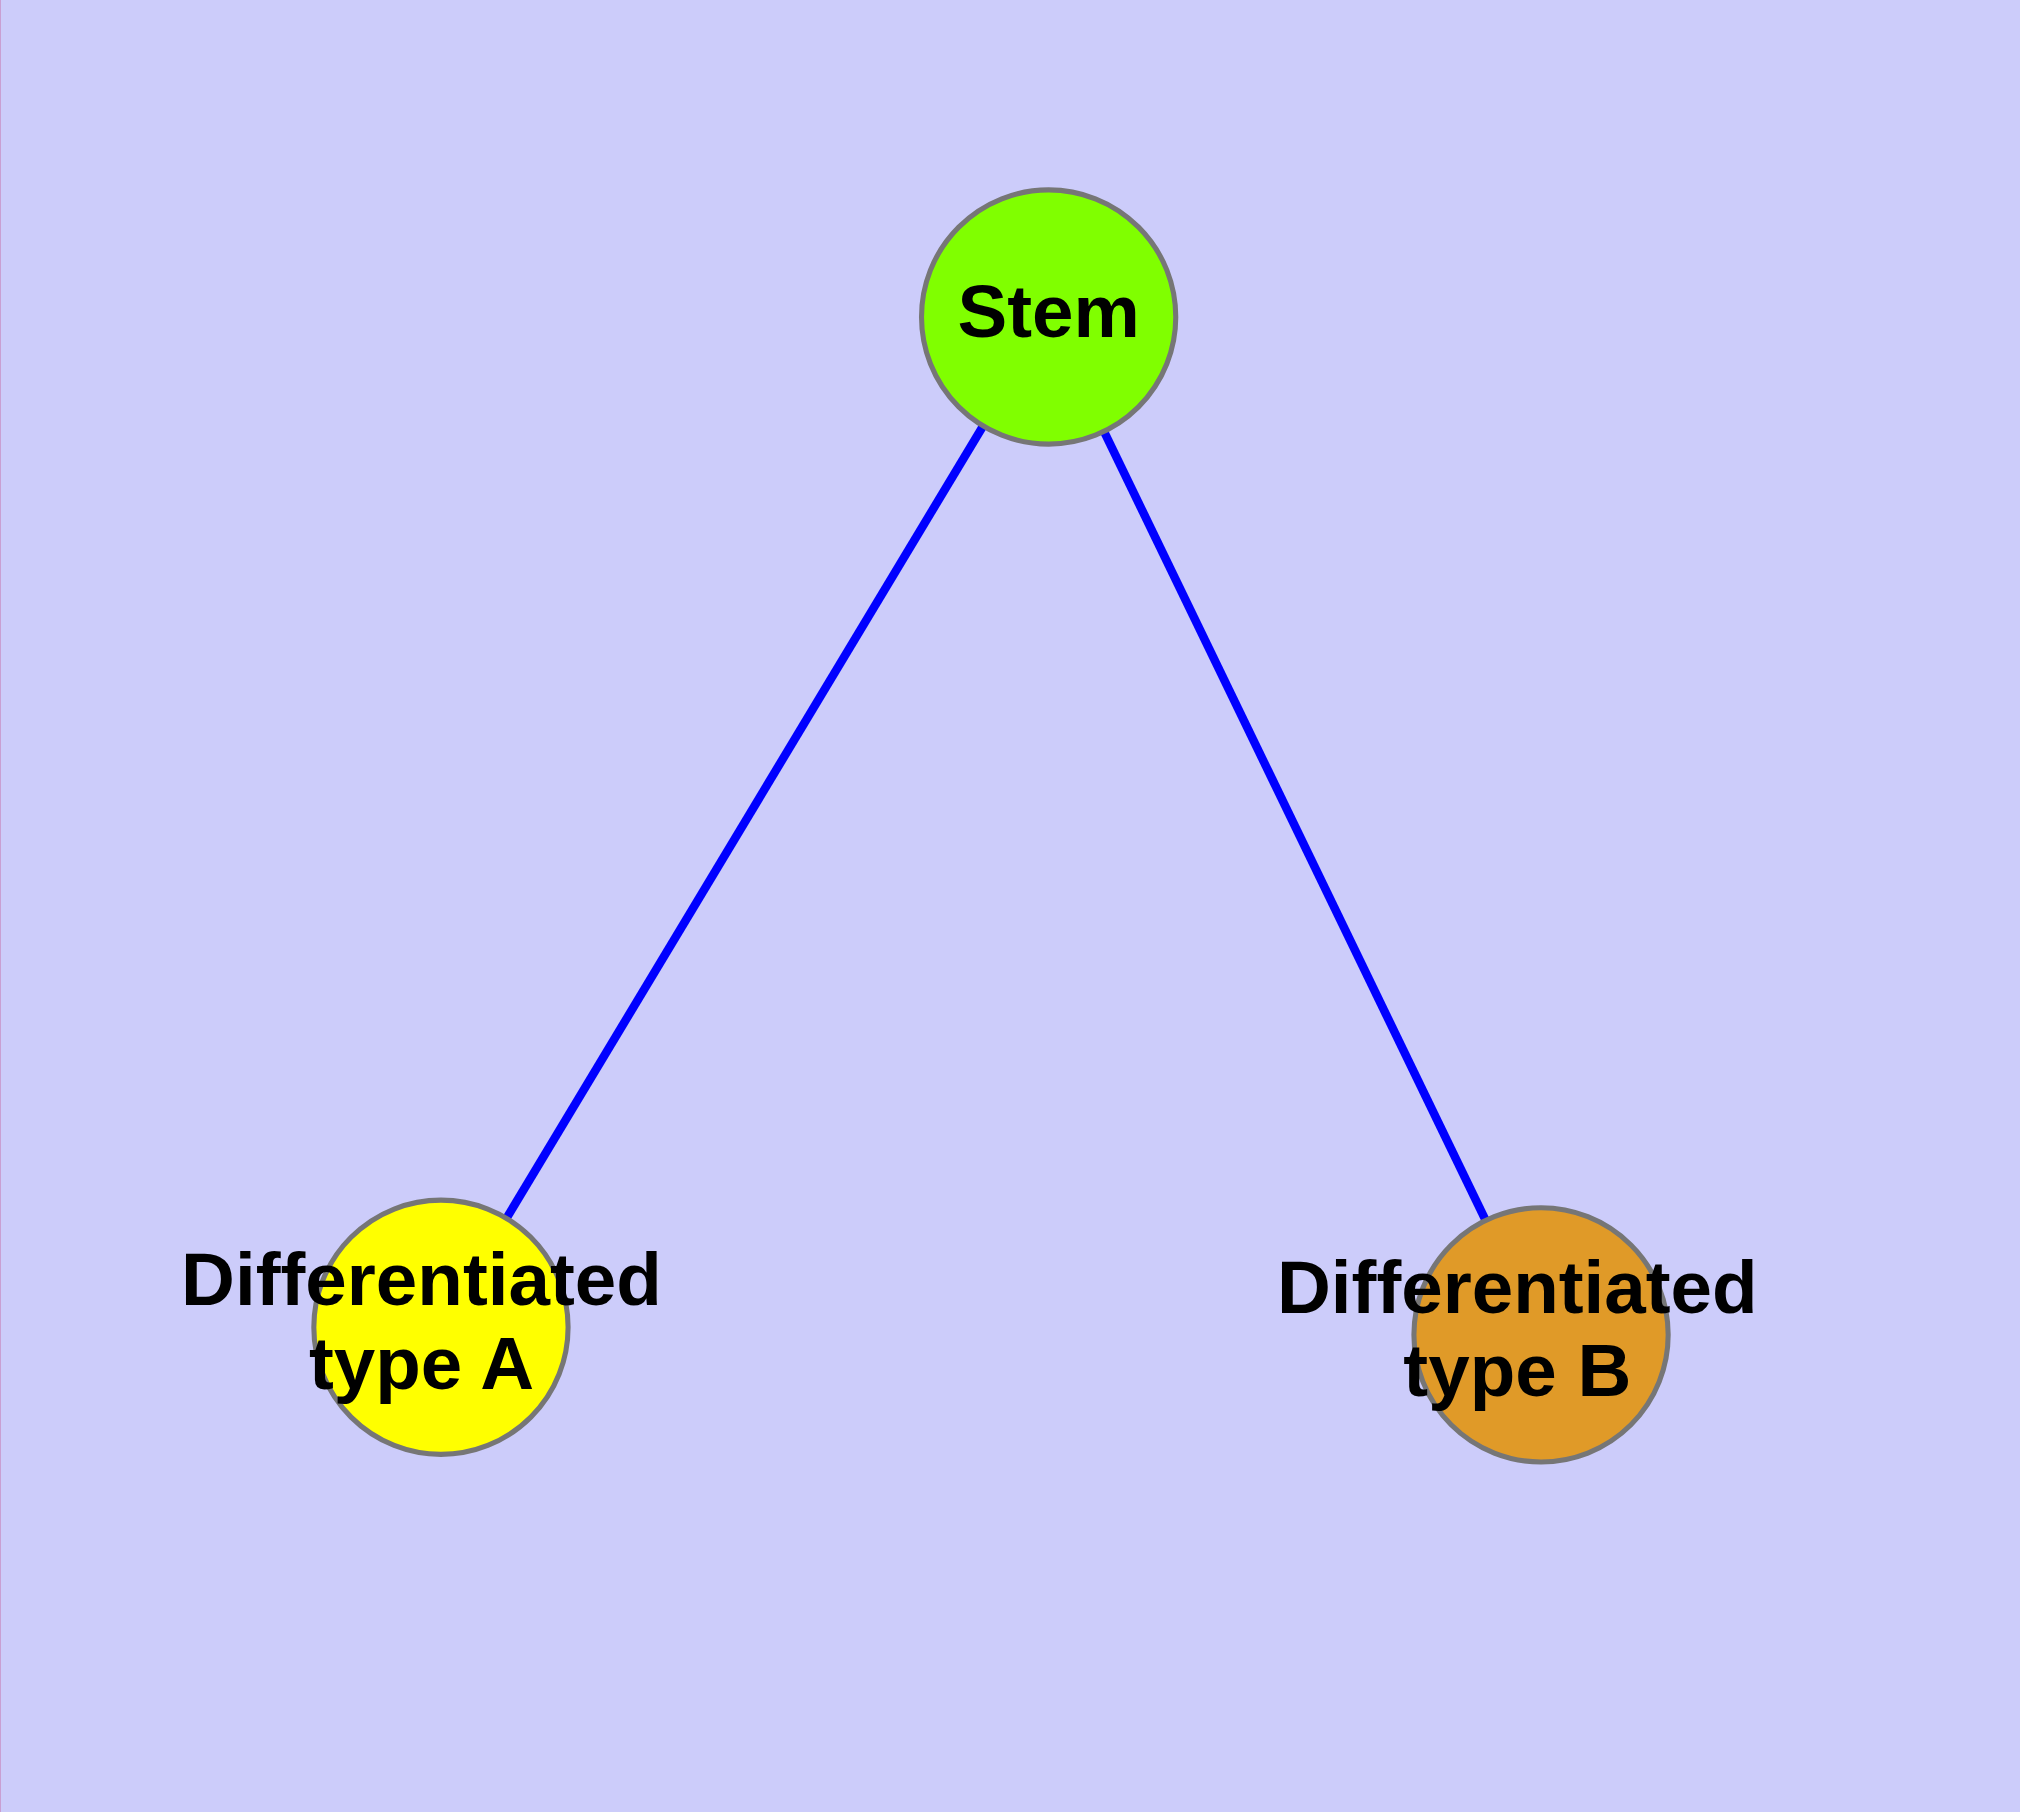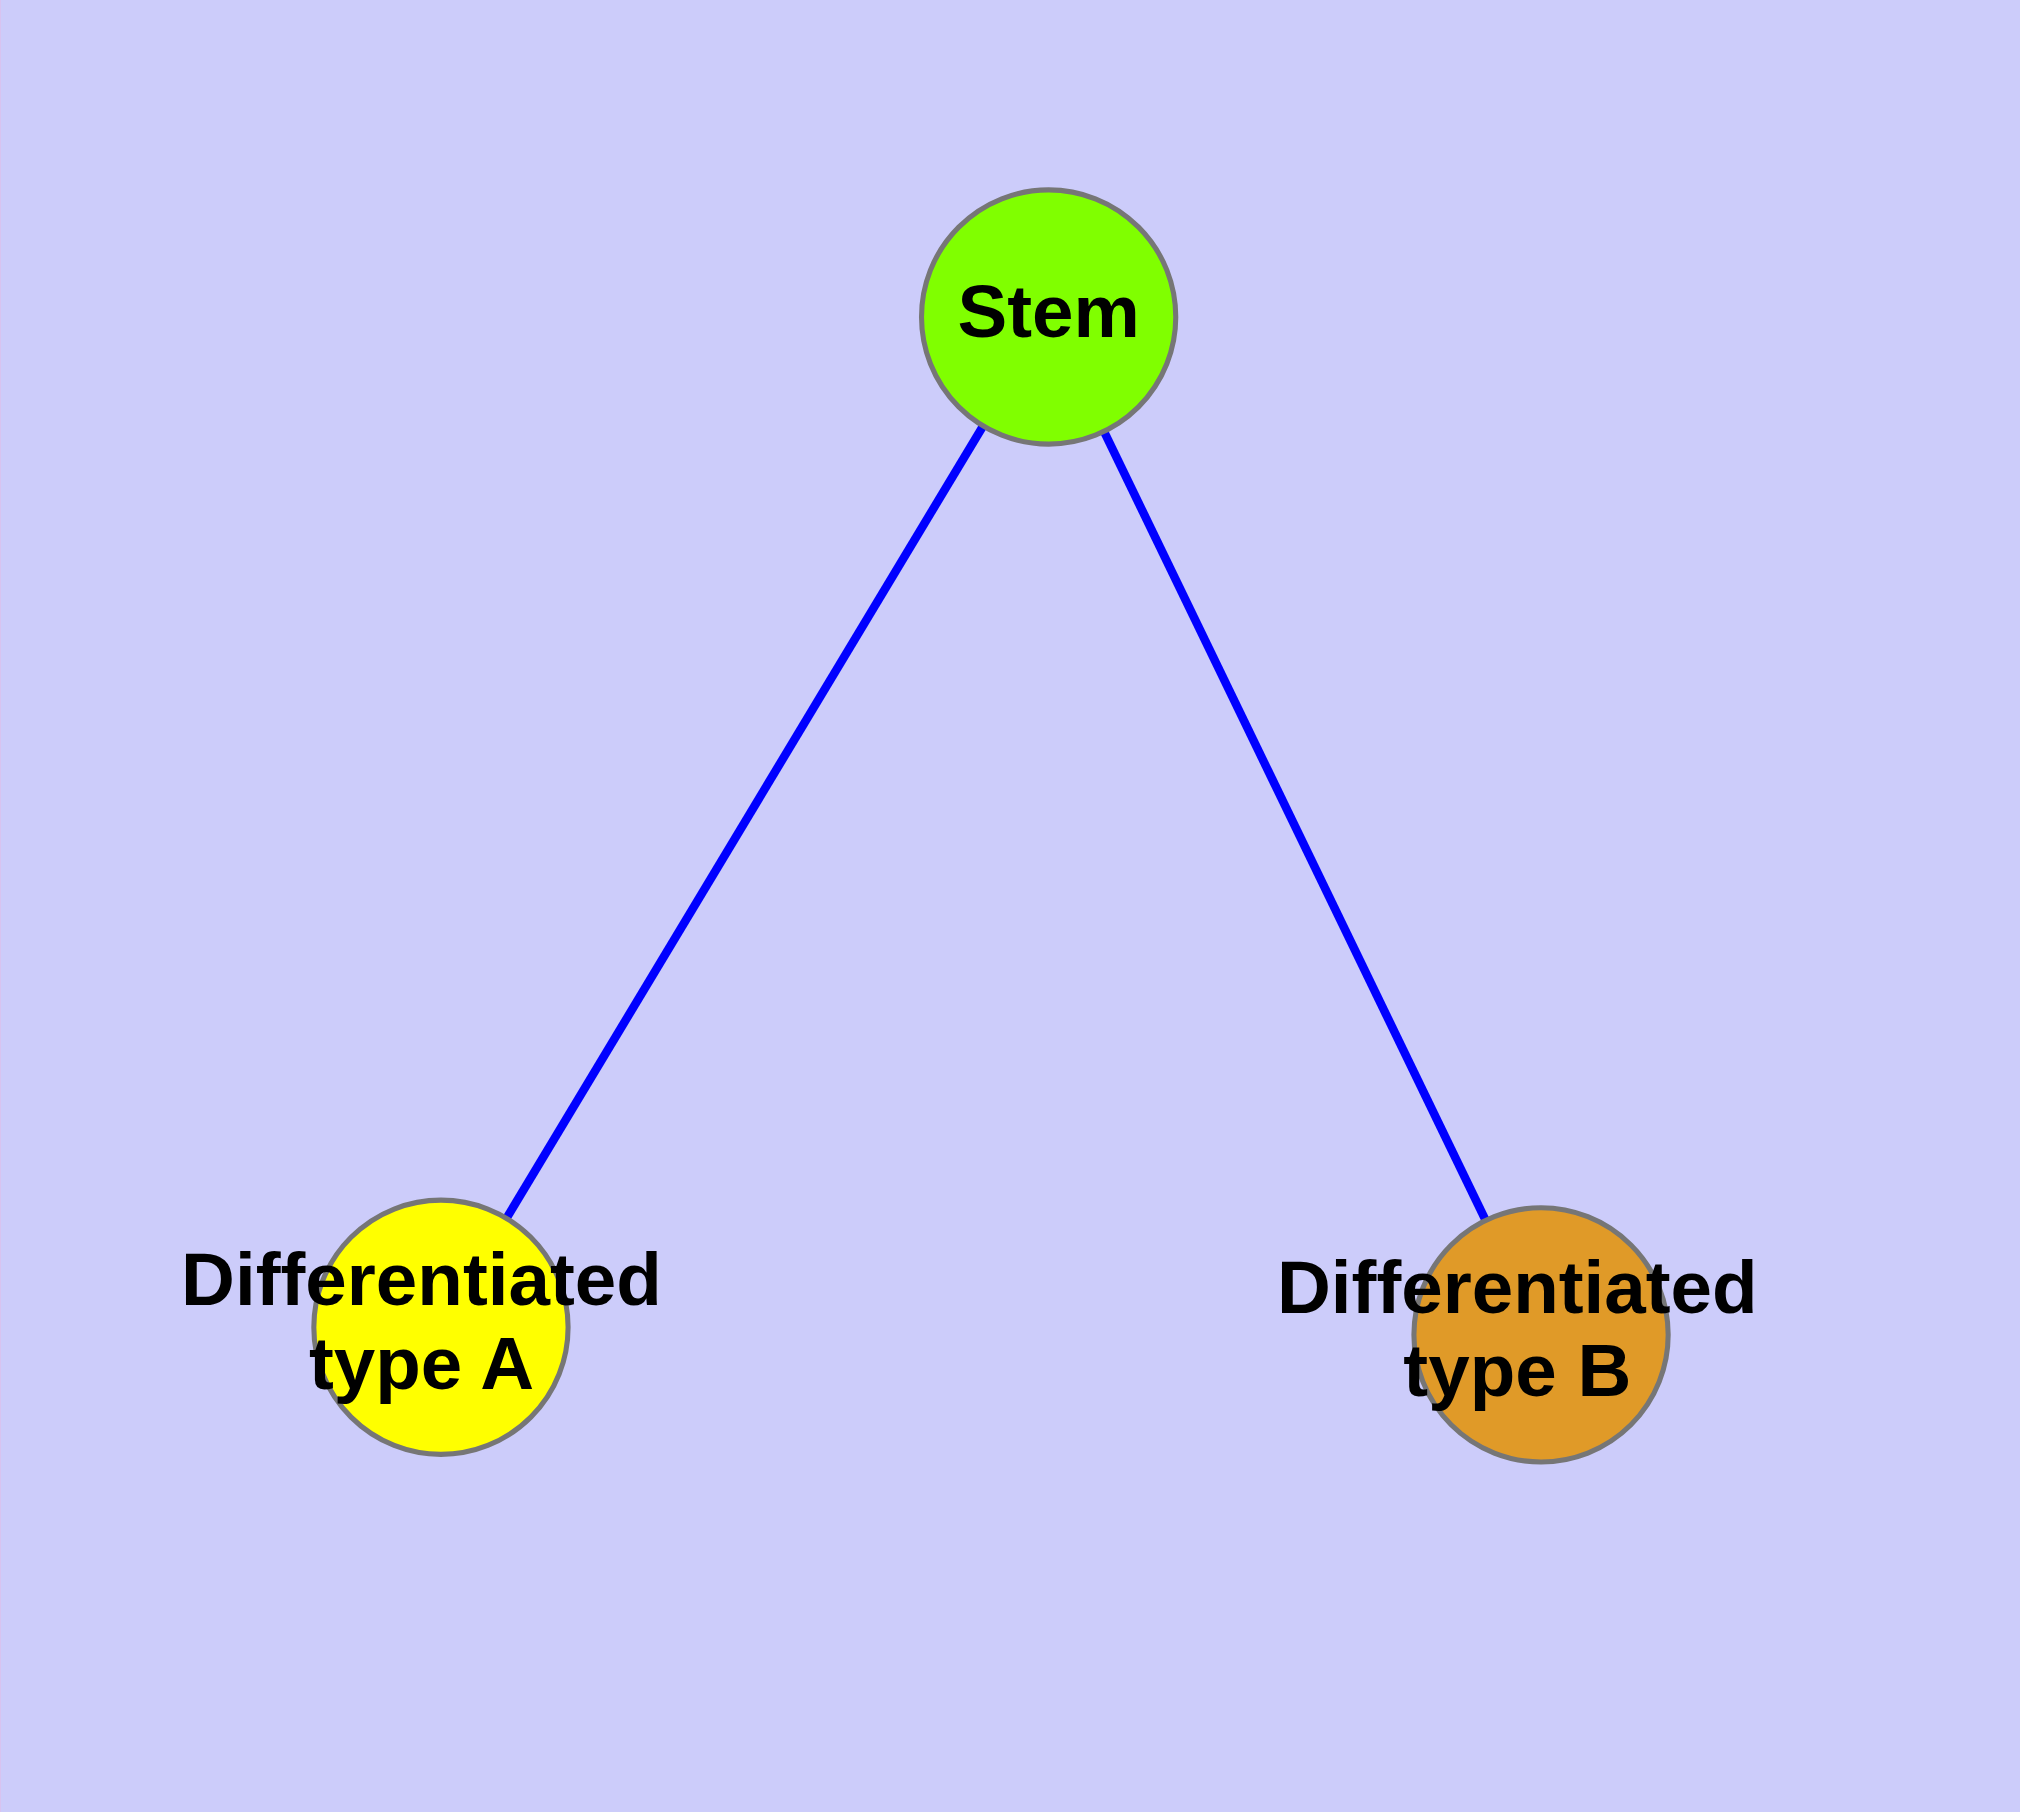--- a/index.html
+++ b/index.html
@@ -27,21 +27,21 @@
     font-family: "Liberation Sans", sans-serif;
     font-weight: bold;
     fill: #000000;
     text-anchor: middle;
     dominant-baseline: middle;
   }
 </style>
 </head>
 <body>
 
-<div id="canvas" style="width: 2021px; height: 1812px; background: #f9a8d4;">
+<div id="canvas" style="width: 2021px; height: 1812px; background: #be185d;">
   <svg id="graph-svg" viewBox="0 0 2384 2138" style="width: 2021px; height: 1812px;">
 
     <rect id="bg-rect" x="0" y="0" width="2384" height="2138" fill="#ccccfa"></rect>
 
     <g id="edges-layer">
       <line id="edge-0" x1="1237" y1="374" x2="520" y2="1566" stroke="#0000ff" stroke-width="10" stroke-linecap="butt"></line>
       <line id="edge-1" x1="1237" y1="374" x2="1818" y2="1575" stroke="#0000ff" stroke-width="10" stroke-linecap="butt"></line>
     </g>
 
     <g id="nodes-layer">

